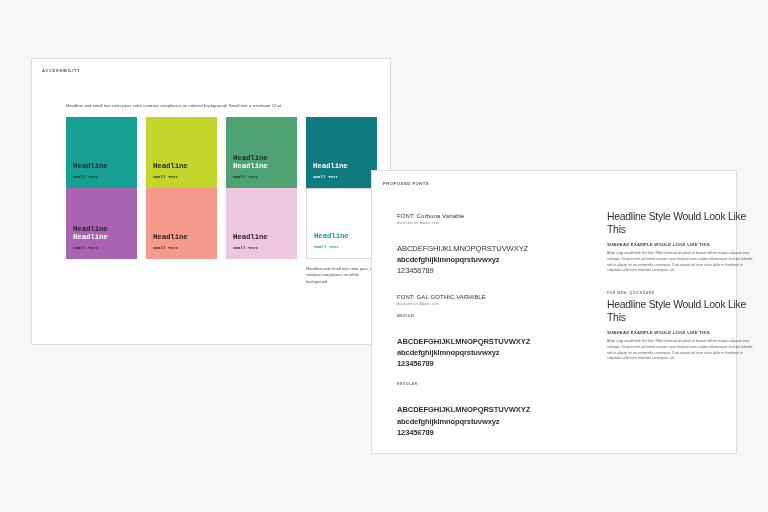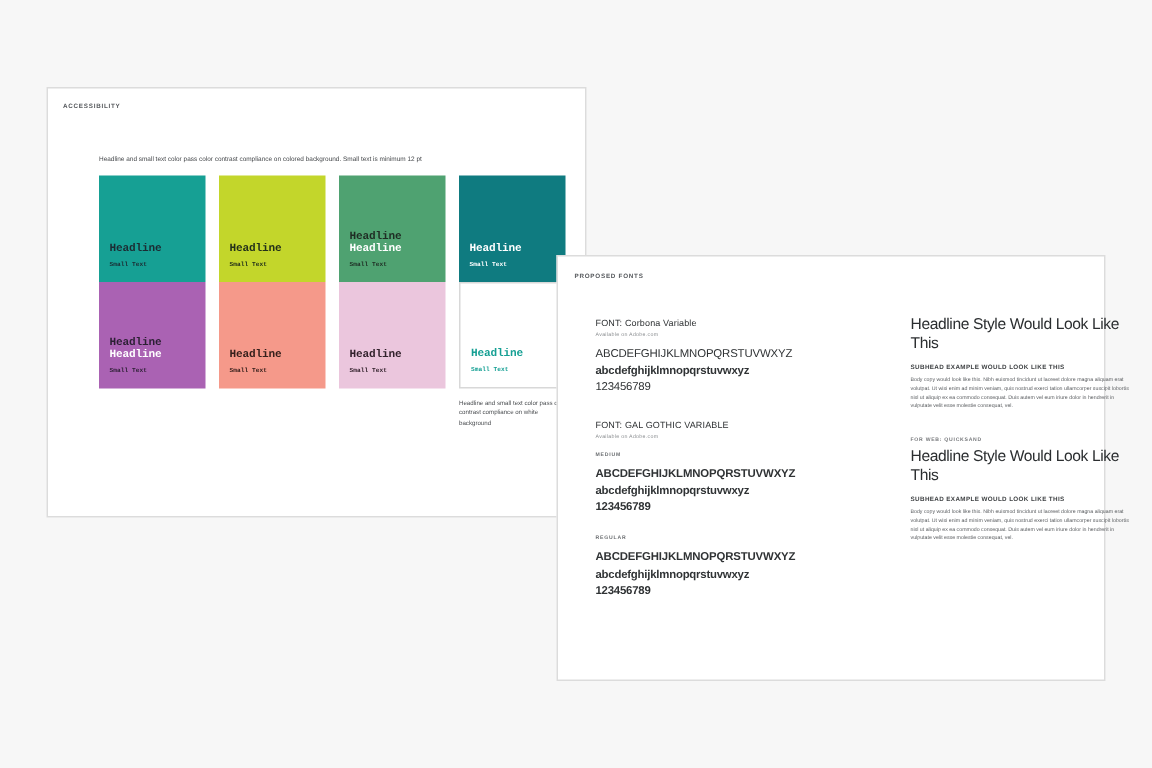--- a/index.html
+++ b/index.html
@@ -96,21 +96,21 @@
     letter-spacing: 0.2px;
   }
   .weight-label {
     font-size: 3.4px;
     font-weight: 700;
     letter-spacing: 0.55px;
     color: #6a6d70;
     text-transform: uppercase;
   }
   .specimen {
-    margin-top: 5px;
+    margin-top: 18px;
     font-size: 7.6px;
     line-height: 1.48;
     color: #303335;
     letter-spacing: -0.15px;
     word-spacing: -0.5px;
   }
   .specimen .upper { letter-spacing: -0.1px; }
   .specimen .lower { font-weight: 600; }
   .specimen .digits { }
   .specimen.medium .lower { font-weight: 700; }

